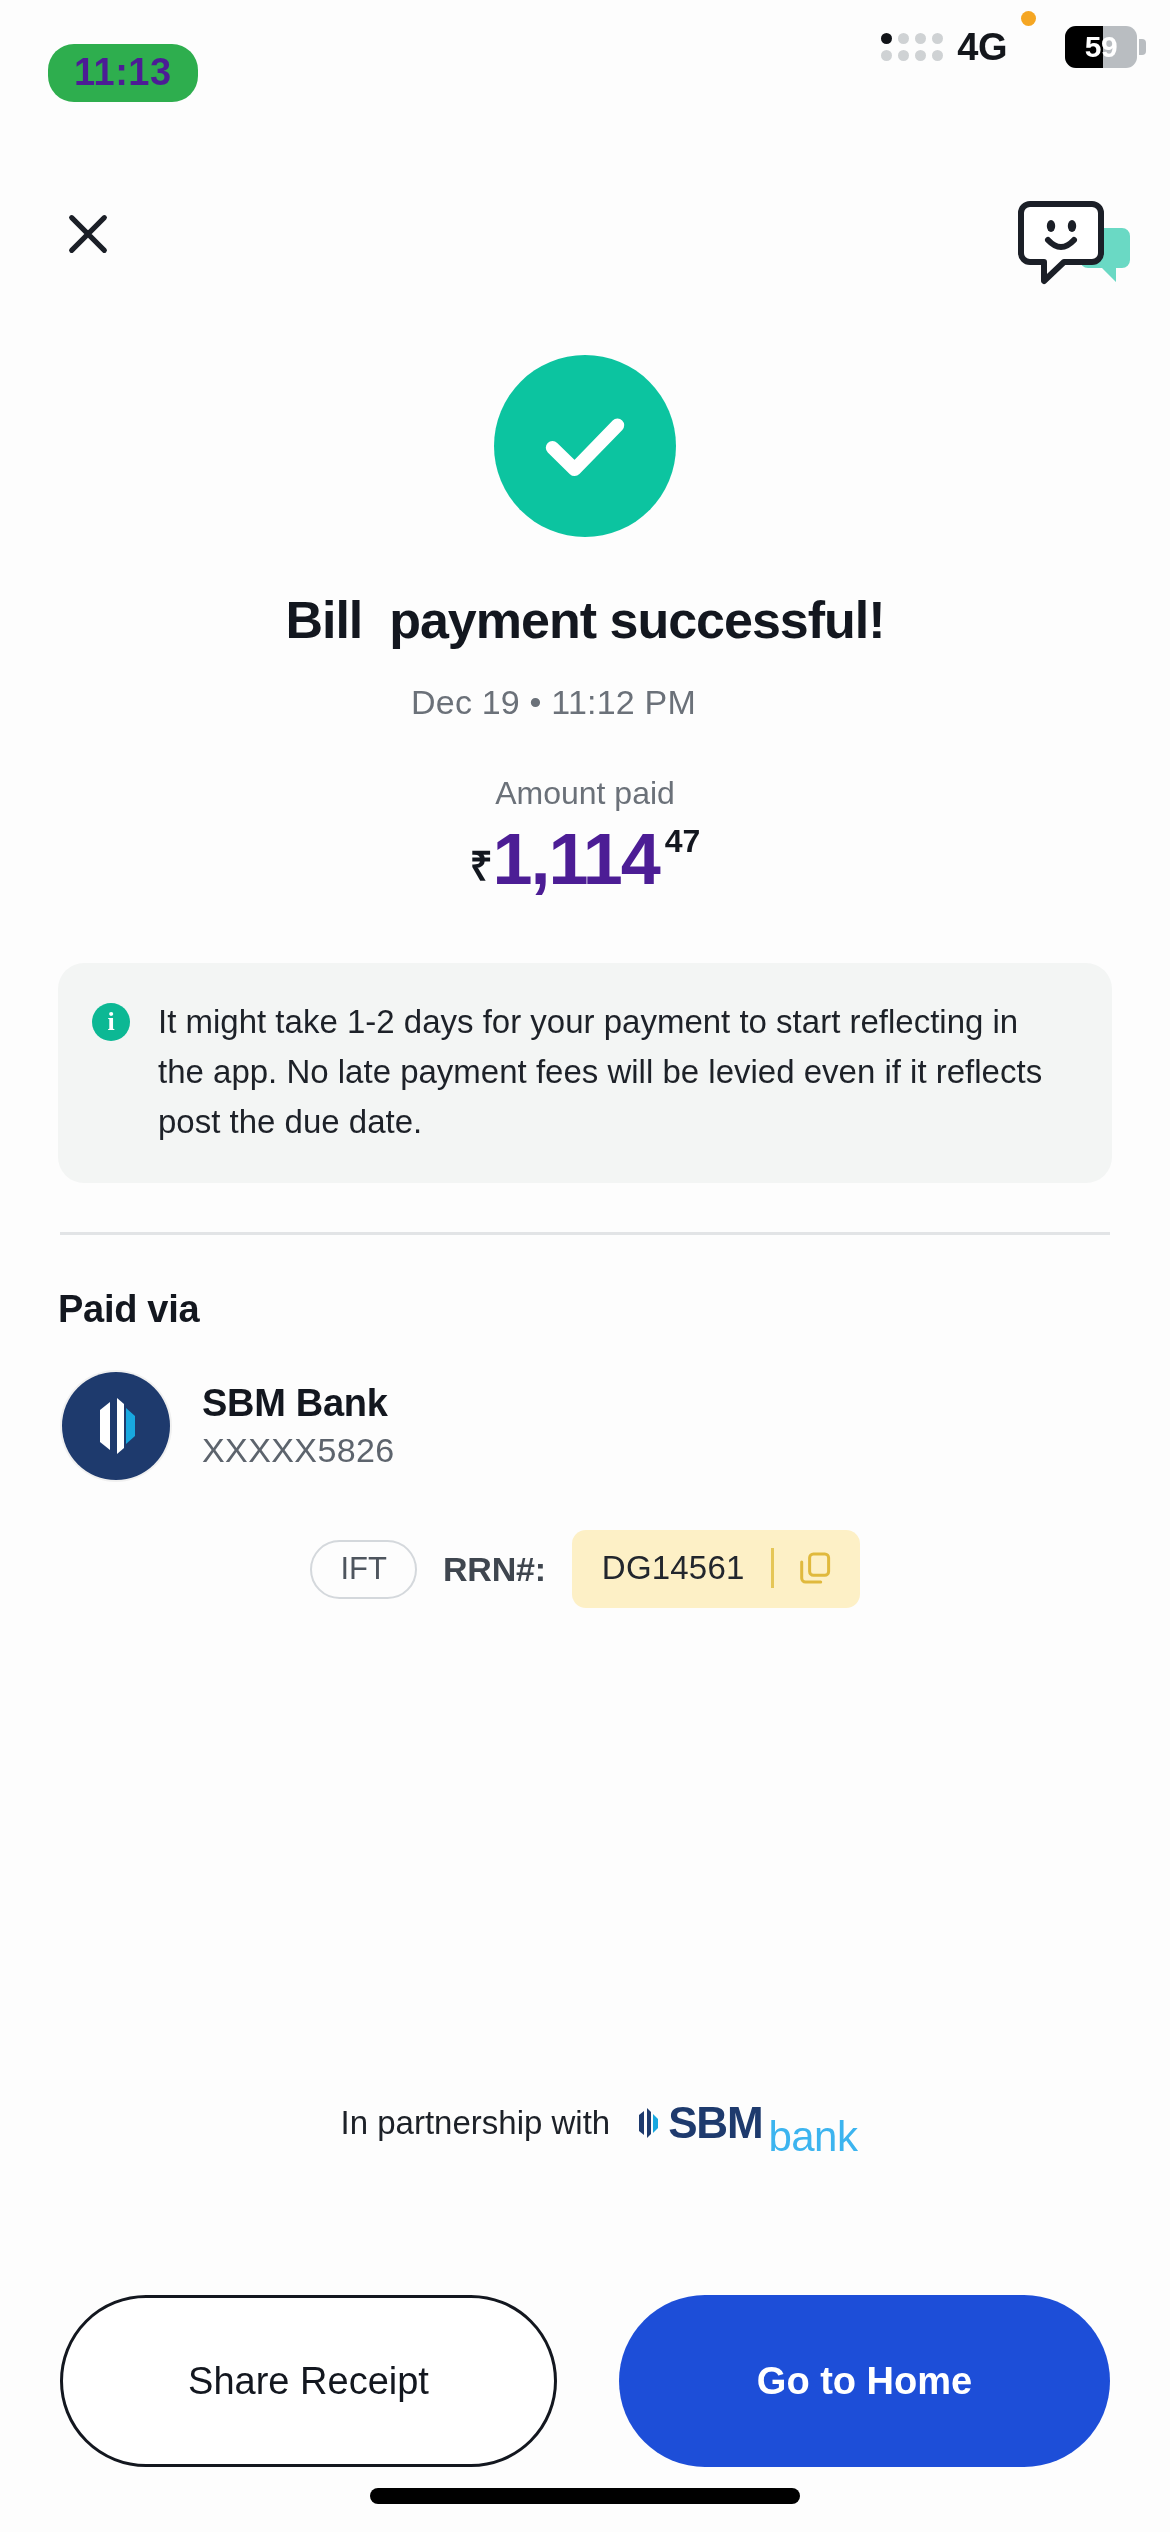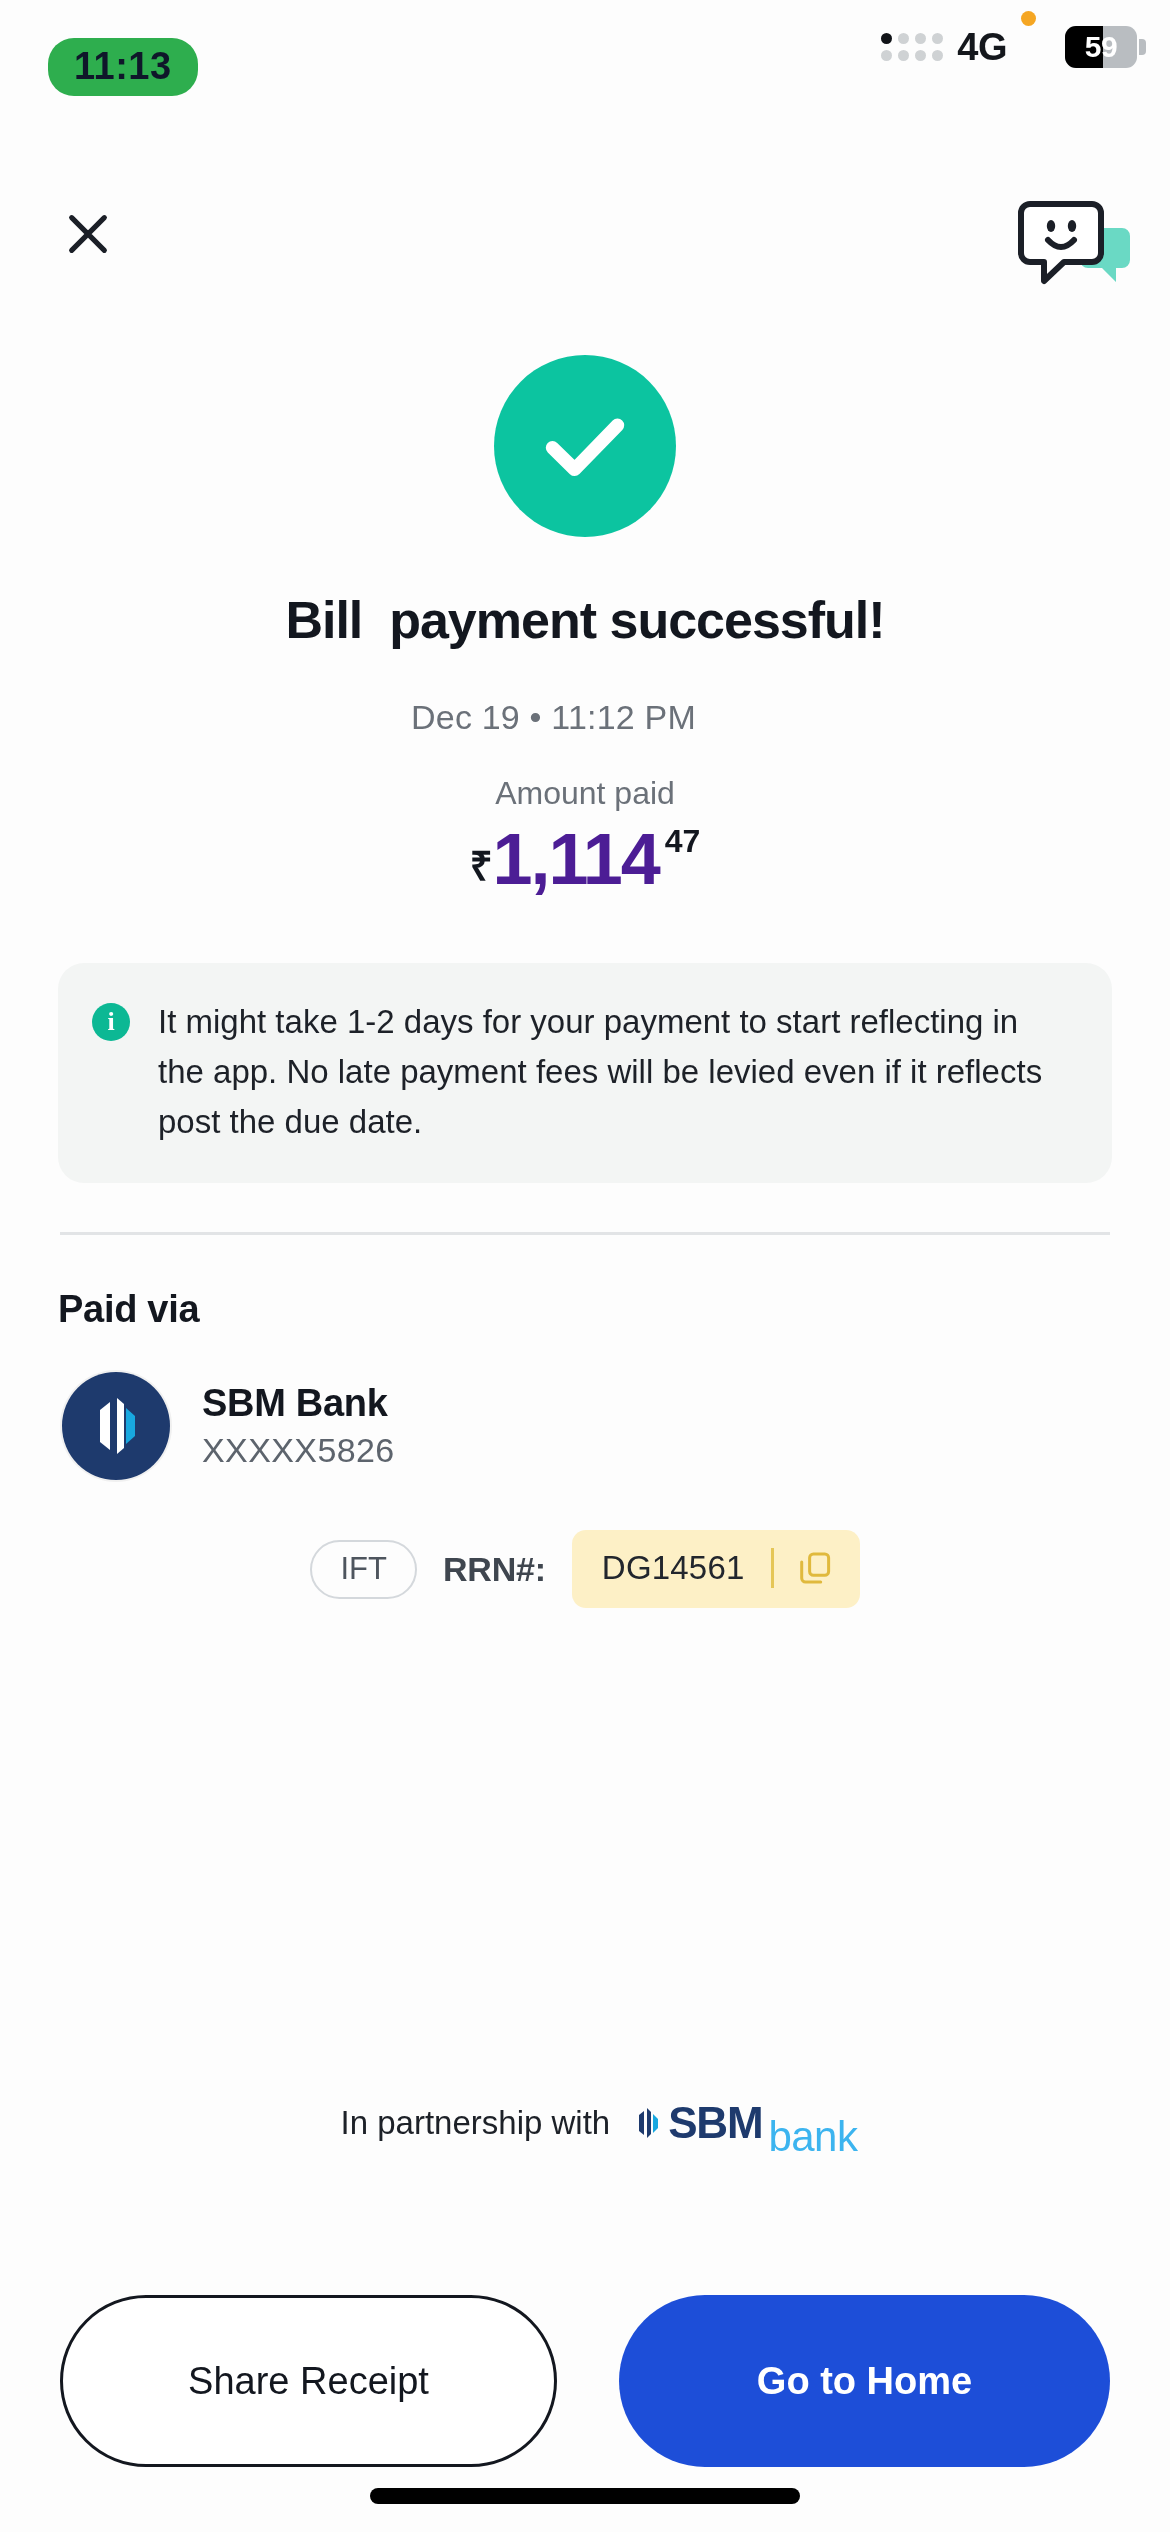--- a/index.html
+++ b/index.html
@@ -8,22 +8,22 @@
     background:#ffffff;
     font-family:"Liberation Sans", sans-serif;
     -webkit-font-smoothing:antialiased;
     overflow:hidden;
   }
   .screen { position:relative; width:1170px; height:2532px; background:#fdfdfd; }
 
   
   .statusbar { position:absolute; top:0; left:0; width:1170px; height:96px; }
   .time-pill {
-    position:absolute; left:48px; top:38px;
-    background:#2eae4e; color:#0f172a;
+    position:absolute; left:48px; top:44px;
+    background:#2eae4e; color:#4c1d95;
     border-radius:26px; padding:9px 26px 11px;
     font-size:38px; font-weight:600; letter-spacing:0.5px;
     line-height:1;
   }
   .status-right { position:absolute; right:24px; top:26px; display:flex; align-items:center; gap:14px; }
   .orange-dot {
     position:absolute; right:134px; top:11px;
     width:15px; height:15px; border-radius:50%; background:#f5a623;
   }
   .sig-dots { display:grid; grid-template-columns:repeat(4,11px); grid-template-rows:repeat(2,11px); gap:6px 6px; }
@@ -55,21 +55,21 @@
     width:182px; height:182px; border-radius:50%;
     background:#0cc4a0;
     display:flex; align-items:center; justify-content:center;
   }
   .title {
     position:absolute; left:0; top:590px; width:1170px; text-align:center;
     font-size:52px; font-weight:700; color:#13171f; letter-spacing:-1px;
     white-space:pre;
   }
   .datetime {
-    position:absolute; left:0; top:698px; width:1107px; text-align:center;
+    position:absolute; left:0; top:683px; width:1107px; text-align:center;
     font-size:34px; font-weight:400; color:#6b7179; letter-spacing:0.2px;
   }
   .amount-label {
     position:absolute; left:0; top:775px; width:1170px; text-align:center;
     font-size:32px; font-weight:400; color:#6b7179;
   }
   .amount-row {
     position:absolute; left:0; top:815px; width:1170px;
     display:flex; align-items:flex-start; justify-content:center;
   }

